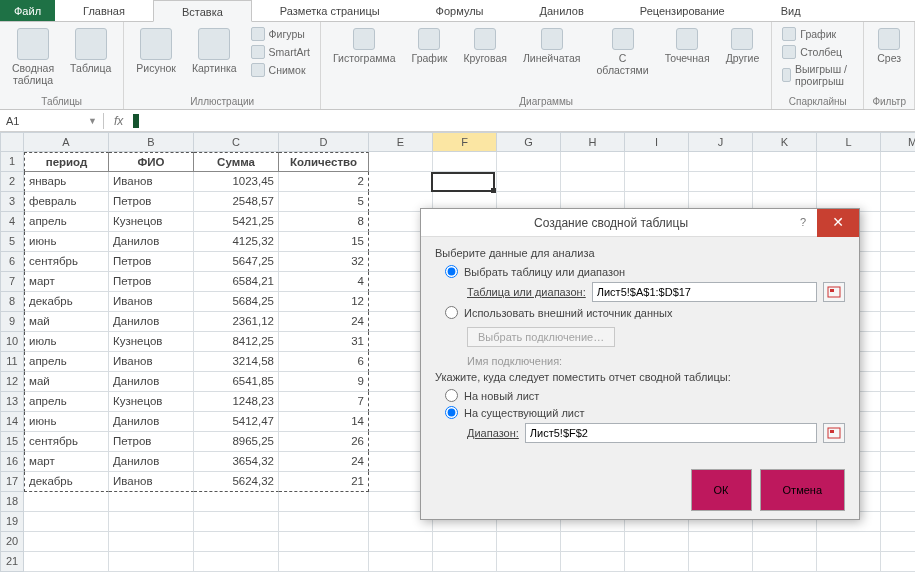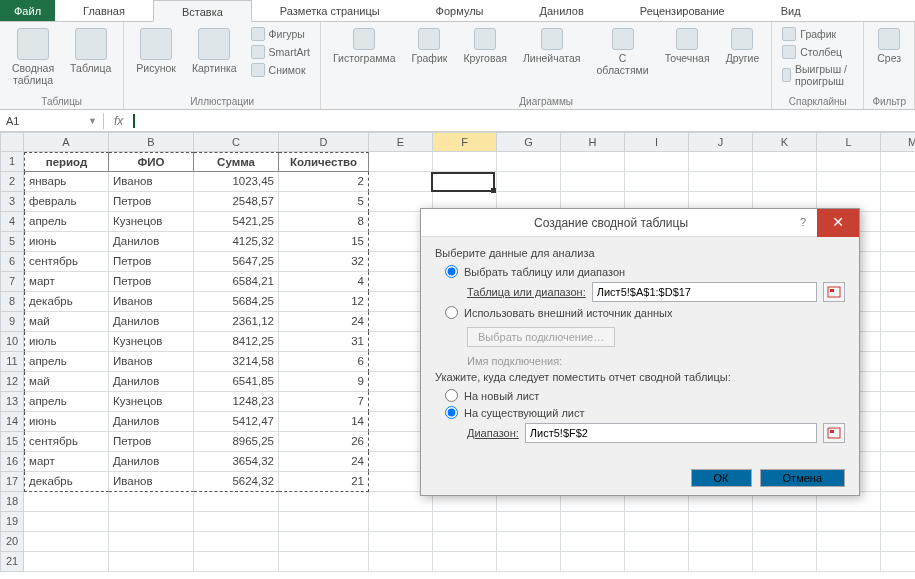--- a/index.html
+++ b/index.html
@@ -17,21 +17,21 @@
   .big-btn { display:flex; flex-direction:column; align-items:center; gap:2px; padding:2px 4px; cursor:pointer; font-size:10.5px; text-align:center; color:#666; }
   .big-btn .ic { width:32px; height:32px; background:#dfe6ea; border:1px solid #b9c4cc; border-radius:3px; }
   .big-btn.small .ic { width:22px; height:22px; }
   .mini-list { display:flex; flex-direction:column; gap:2px; }
   .mini-btn { display:flex; align-items:center; gap:4px; font-size:10.5px; color:#666; cursor:pointer; padding:1px 2px; }
   .mini-btn .mi { width:14px; height:14px; background:#dfe6ea; border:1px solid #b9c4cc; border-radius:2px; }
 
   .namebox-row { display:flex; align-items:center; height:22px; border-bottom:1px solid #d0d0d0; background:#fff; }
   .namebox { width:104px; border-right:1px solid #c6c6c6; padding:2px 6px; display:flex; align-items:center; justify-content:space-between; }
   .namebox-dd { color:#888; font-size:9px; }
-  .fx { padding:0 10px; color:#777; font-style:italic; font-size:12px; border-right:2px solid #14532d; }
+  .fx { padding:0 10px; color:#777; font-style:italic; font-size:12px; border-right:6px solid #14532d; }
   .formula-bar { flex:1; padding:2px 6px; }
 
   .sheet { position:relative; display:flex; background:#fff; }
   .row-hdrs { display:flex; flex-direction:column; }
   .corner { width:24px; height:20px; background:#eef1f3; border:1px solid #ccd3d9; }
   .rh { width:24px; height:20px; background:#eef1f3; border:1px solid #ccd3d9; border-top:none; text-align:center; font-size:11px; line-height:19px; color:#555; }
   .cols { display:flex; flex-direction:column; flex:1; }
   .col-hdr-row { display:flex; height:20px; }
   .ch { height:20px; background:#eef1f3; border:1px solid #ccd3d9; border-left:none; text-align:center; font-size:11px; line-height:19px; color:#555; }
   .ch.sel { background:#fbe6a3; }
@@ -58,21 +58,21 @@
   .dlg-section { margin-bottom:6px; }
   .radio-row { display:flex; align-items:center; gap:6px; margin:4px 0 4px 10px; }
   .radio-row input { margin:0; }
   .field-row { display:flex; align-items:center; gap:6px; margin:4px 0 4px 32px; }
   .txtfield { flex:1; border:1px solid #aab0b6; background:#fff; padding:2px 4px; height:20px; font-size:11px; }
   .range-btn { width:22px; height:20px; border:1px solid #aab0b6; background:#f6f6f6; cursor:pointer; display:flex; align-items:center; justify-content:center; }
   .range-btn svg{display:block;}
   .disabled-btn { display:inline-block; border:1px solid #c8c8c8; background:#f4f4f4; color:#a3a3a3; padding:3px 10px; margin:4px 0 4px 32px; cursor:default; }
   .muted { color:#9a9a9a; margin:4px 0 4px 32px; }
   .dlg-footer { display:flex; justify-content:flex-end; gap:8px; padding:8px 14px; }
-  .dlg-ok,.dlg-cancel { border:1px solid #a7a7a7; background:#0369a1; padding:2px 22px; cursor:pointer; font-size:11px; }
+  .dlg-ok,.dlg-cancel { border:1px solid #a7a7a7; background:#be185d; padding:14px 22px; cursor:pointer; font-size:11px; }
 </style>
 </head>
 <body>
 
 <div class="ribbon-tabs">
   <div class="file-tab">Файл</div>
   <div class="rtab">Главная</div>
   <div class="rtab active">Вставка</div>
   <div class="rtab">Разметка страницы</div>
   <div class="rtab">Формулы</div>

